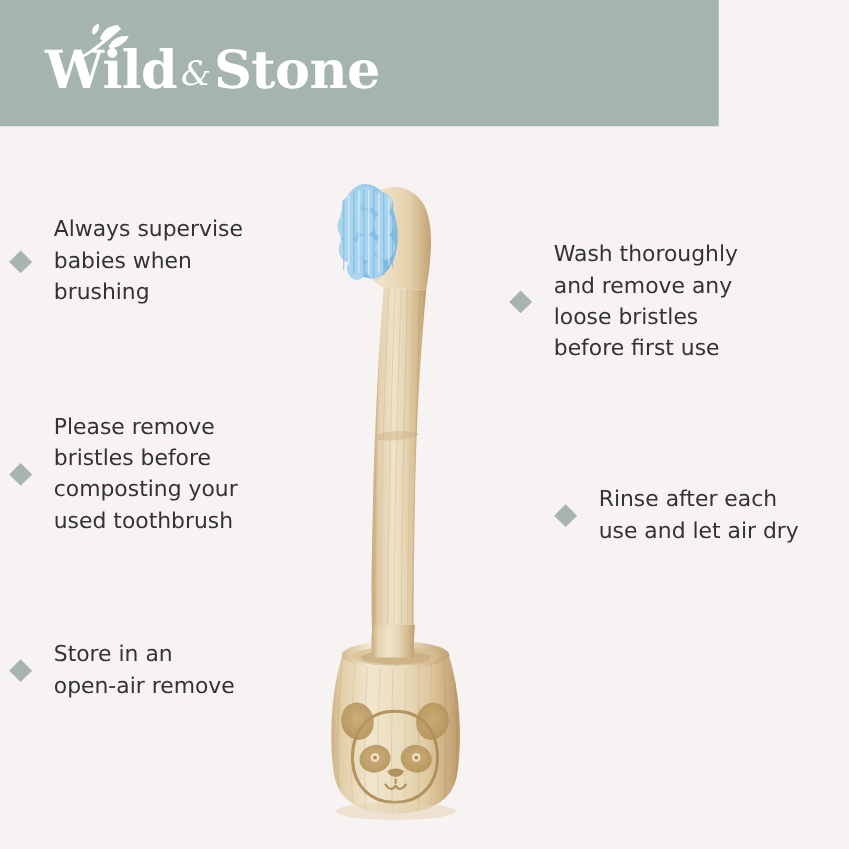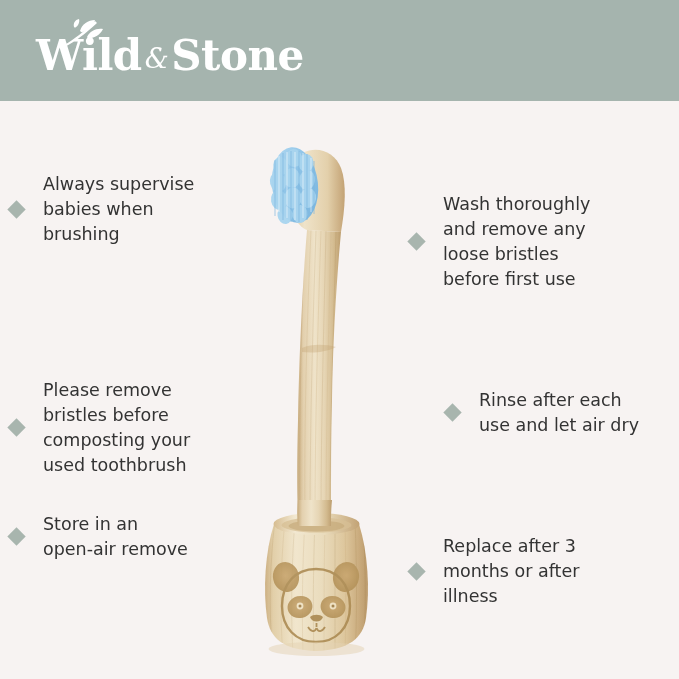--- a/index.html
+++ b/index.html
@@ -17,21 +17,21 @@
     position: relative;
     width: 679px;
     height: 679px;
     background: #f7f3f2;
   }
 
   
   .header {
     position: absolute;
     left: 0; top: 0;
-    width: 679px;
+    width: 575px;
     height: 101px;
     background: #a5b4ae;
     text-align: center;
   }
   .brand {
     position: absolute;
     left: 36px;
     top: 28px;
     height: 56px;
     display: flex;
@@ -92,21 +92,21 @@
     font-family: "DejaVu Sans", sans-serif;
     font-size: 17.5px;
     line-height: 1.42;
     color: #333333;
     font-weight: 400;
     white-space: pre-line;
   }
 
   
   .tip-l1 { top: 172px; }
-  .tip-l2 { top: 330px; margin-top: 48px; }
+  .tip-l2 { top: 330px; }
   .tip-l3 { top: 512px; }
   
   .tip-r1 { top: 160px; }
   .tip-r2 { top: 356px; justify-content: center; }
   .tip-r3 { top: 502px; }
 
   
   .product {
     position: absolute;
     left: 245px;
@@ -170,26 +170,20 @@
 loose bristles
 before first use</span>
     </div>
 
     <div class="tip tip-r2">
       <span class="bullet"></span>
       <span class="tip-text">Rinse after each
 use and let air dry</span>
     </div>
 
-    <div class="tip tip-r3">
-      <span class="bullet"></span>
-      <span class="tip-text">Replace after 3
-months or after
-illness</span>
-    </div>
   </div>
 
   <div class="product">
     <svg width="190" height="540" viewBox="0 0 190 540">
       <defs>
         <linearGradient id="gBamboo" x1="0" y1="0" x2="1" y2="0">
           <stop offset="0%" stop-color="#c6a97a"></stop>
           <stop offset="14%" stop-color="#e3d0ae"></stop>
           <stop offset="40%" stop-color="#efe3c9"></stop>
           <stop offset="62%" stop-color="#e6d5b4"></stop>

